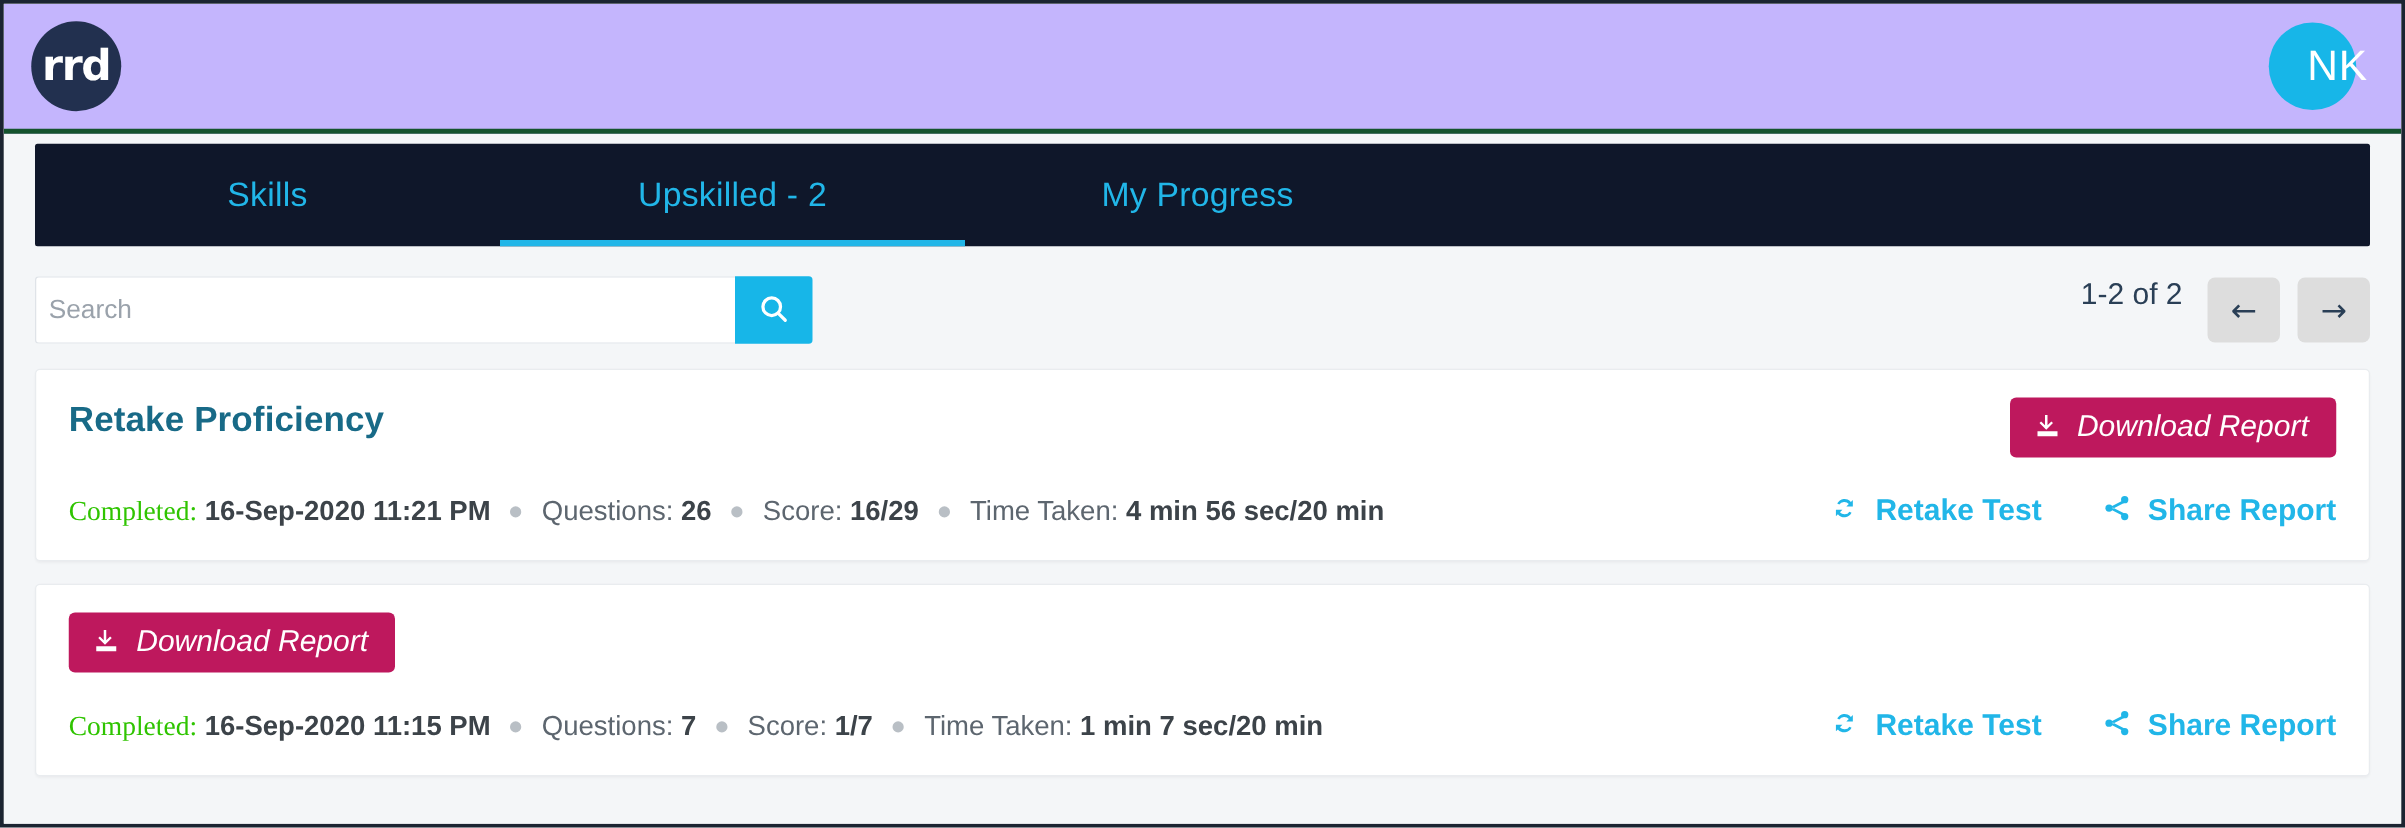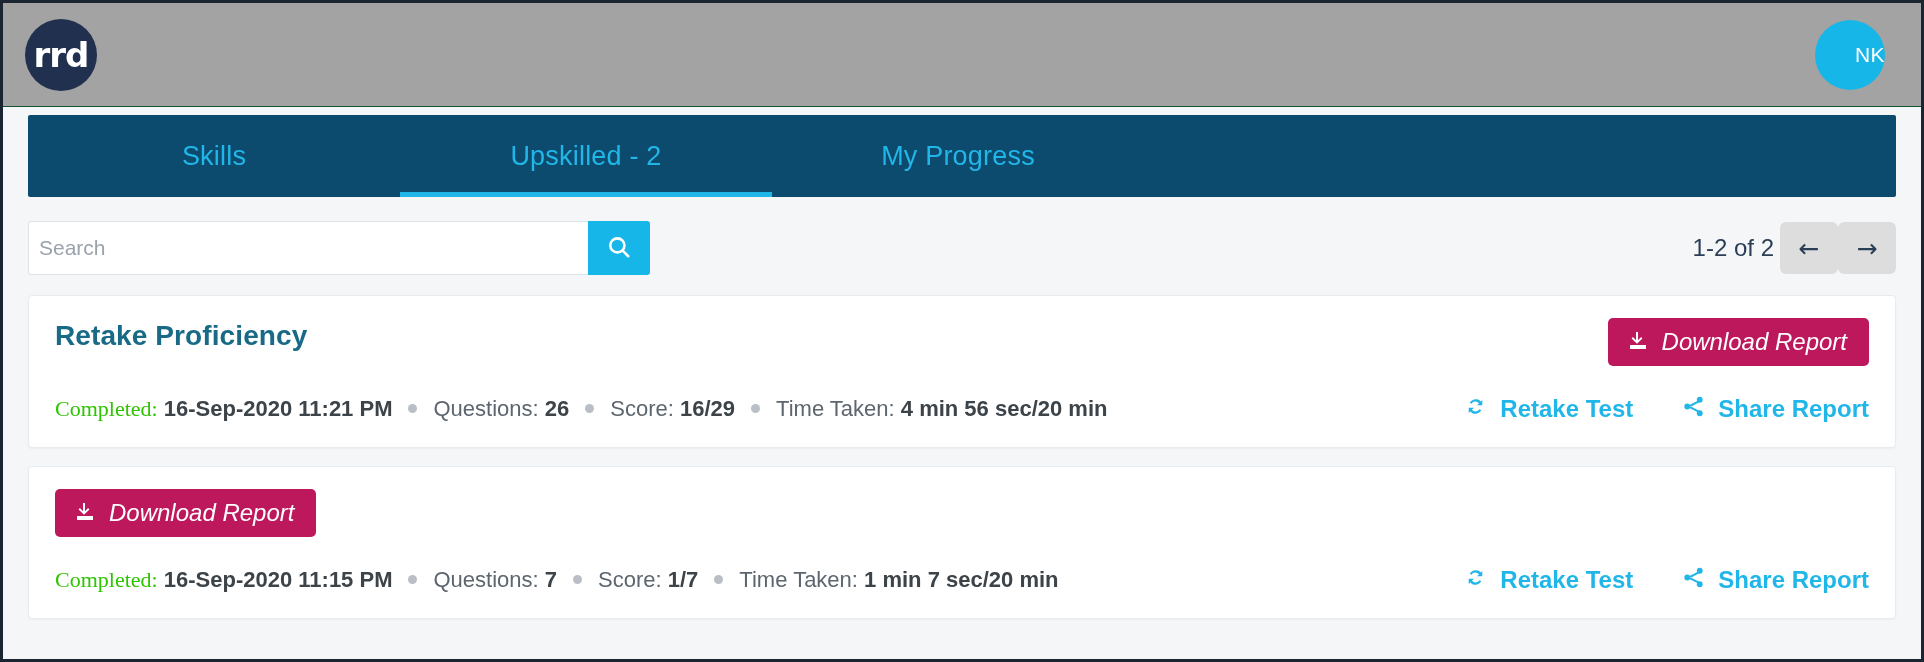--- a/index.html
+++ b/index.html
@@ -22,26 +22,26 @@
     display: flex;
     flex-direction: column;
     background: #f4f6f8;
     overflow: hidden;
   }
 
   
   .header {
     height: 104px;
     min-height: 104px;
-    background: #a3a3a3;
+    background: #c4b5fd;
     display: flex;
     align-items: center;
     justify-content: space-between;
     padding: 0 36px 0 22px;
-    border-bottom: 1px solid #14532d;
+    border-bottom: 4px solid #14532d;
   }
 
   .logo {
     width: 72px;
     height: 72px;
     border-radius: 50%;
     background: #22304f;
     display: flex;
     align-items: center;
     justify-content: center;
@@ -59,32 +59,32 @@
     width: 70px;
     height: 70px;
     border-radius: 50%;
     background: #17b6e8;
     display: flex;
     align-items: center;
     justify-content: center;
   }
   .avatar-text {
     color: #ffffff;
-    font-size: 21px;
+    font-size: 34px;
     font-weight: 400;
     letter-spacing: 0.5px;
     margin-left: 40px;
   }
 
   
   .tabbar-wrap {
     padding: 8px 25px 0 25px;
   }
   .tabbar {
-    background: #0c4a6e;
+    background: #0f172a;
     height: 82px;
     display: flex;
     align-items: stretch;
     border-radius: 2px;
   }
   .tab {
     width: 372px;
     display: flex;
     align-items: center;
     justify-content: center;
@@ -141,21 +141,22 @@
     border: none;
     border-radius: 0 3px 3px 0;
     display: flex;
     align-items: center;
     justify-content: center;
     cursor: pointer;
   }
 
   .pager {
     display: flex;
-    align-items: center;
+    align-items: flex-start;
+    gap: 14px;
   }
   .pager-label {
     font-size: 24px;
     color: #2a3f56;
     margin-right: 6px;
   }
   .pager-btn {
     width: 58px;
     height: 52px;
     background: #dddddd;

